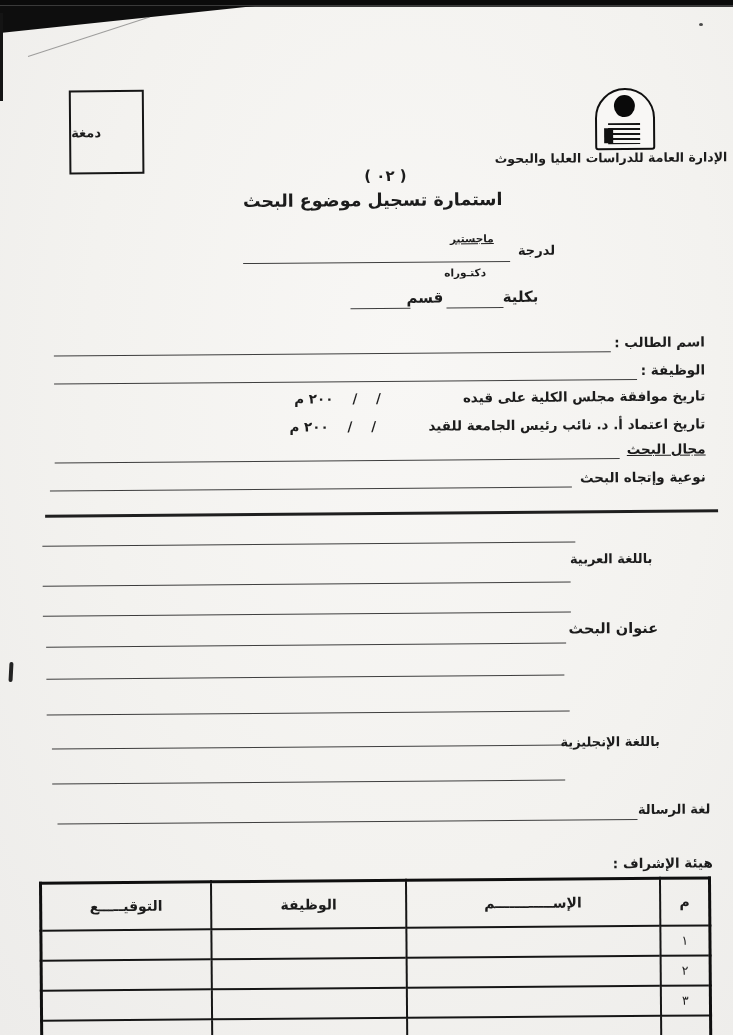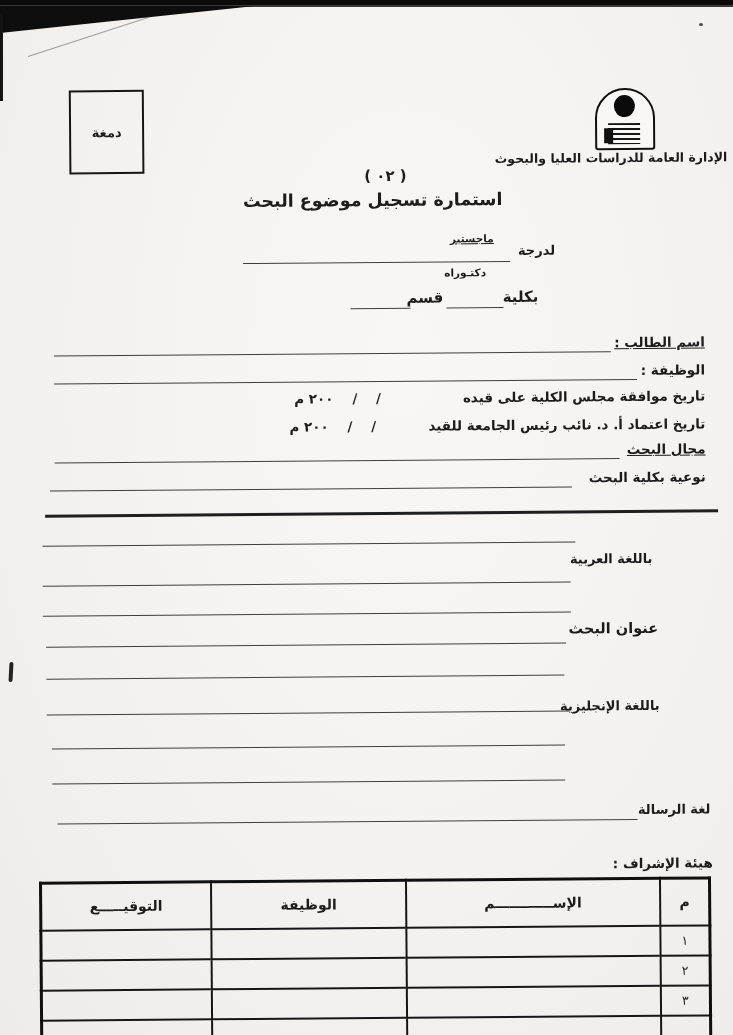--- a/index.html
+++ b/index.html
@@ -29,21 +29,21 @@
   .art-speck { position: absolute; left: 699px; top: 23px; width: 4px; height: 3px;
     background: #4a4a4a; border-radius: 50%; }
   
   .abs { position: absolute; }
   .lbl { position: absolute; font-weight: 700; font-size: 13.5px; white-space: nowrap; }
   .rule { position: absolute; height: 0; border-top: 1.6px solid #3d3d3d; }
   .thick { border-top-width: 3px; border-top-color: #1f1f1f; }
   .date-val { position: absolute; font-size: 13.5px; font-weight: 600; white-space: pre; }
   
   .stamp { left: 72px; top: 88px; width: 75px; height: 84px;
-    border: 2.5px solid #161616; display: flex; align-items: center; justify-content: center; }
+    border: 2.5px solid #161616; display: flex; align-items: center; justify-content: flex-end; }
   .stamp span { font-size: 13px; font-weight: 700; }
   
   .emblem { left: 598px; top: 90px; width: 60px; height: 62px; }
   .emblem .arch { position: absolute; inset: 0; border: 2.5px solid #101010;
     border-radius: 30px 30px 3px 3px; background: #f8f7f5; }
   .emblem .circle { position: absolute; top: 7px; left: 19px; width: 21px; height: 22px;
     background: #0a0a0a; border-radius: 50%; }
   .emblem .script { position: absolute; bottom: 6px; left: 13px; width: 32px; height: 21px;
     background: repeating-linear-gradient(to bottom, #151515 0 2px, transparent 2px 5px); }
   .emblem .blob { position: absolute; bottom: 7px; left: 9px; width: 9px; height: 15px; background: #111; }
@@ -92,52 +92,52 @@
   <div class="lbl" style="right:176px; top:244px; font-size:13px;">لدرجة</div>
   <div class="rule" style="left:245px; top:262px; width:267px;"></div>
   <div class="small-opt" style="left:452px; top:233px;text-decoration:underline;">ماجستير</div>
   <div class="small-opt" style="left:446px; top:267px;">دكتـوراه</div>
 
   <div class="lbl" style="right:193px; top:289px; font-size:15px;">بكلية</div>
   <div class="rule" style="left:448px; top:308px; width:57px;"></div>
   <div class="lbl" style="right:288px; top:289px; font-size:15px;">قسم</div>
   <div class="rule" style="left:352px; top:308px; width:60px;"></div>
 
-  <div class="lbl" style="right:27px; top:336px;text-decoration:underline;">اسم الطالب :</div>
+  <div class="lbl" style="right:27px; top:336px;">اسم الطالب :</div>
   <div class="rule" style="left:55px; top:353px; width:557px;"></div>
 
   <div class="lbl" style="right:27px; top:364px;">الوظيفة :</div>
   <div class="rule" style="left:55px; top:381px; width:583px;"></div>
 
   <div class="lbl" style="right:27px; top:390px;">تاريخ موافقة مجلس الكلية على قيده</div>
   <div class="date-val" style="left:295px; top:390px;">/    /    ٢٠٠ م</div>
 
   <div class="lbl" style="right:27px; top:418px;">تاريخ اعتماد أ. د. نائب رئيس الجامعة للقيد</div>
   <div class="date-val" style="left:290px; top:418px;">/    /    ٢٠٠ م</div>
 
   <div class="lbl" style="right:27px; top:443px;text-decoration:underline;">مجال البحث</div>
   <div class="rule" style="left:55px; top:460px; width:565px;"></div>
 
-  <div class="lbl" style="right:27px; top:471px;">نوعية بكلية البحث</div>
+  <div class="lbl" style="right:27px; top:471px;">نوعية وإتجاه البحث</div>
   <div class="rule" style="left:50px; top:488px; width:522px;"></div>
 
   <div class="rule thick" style="left:45px; top:512px; width:673px;"></div>
 
   <div class="rule" style="left:42px; top:543px; width:533px;"></div>
   <div class="rule" style="left:42px; top:583px; width:528px;"></div>
   <div class="rule" style="left:42px; top:613px; width:528px;"></div>
   <div class="rule" style="left:45px; top:644px; width:520px;"></div>
   <div class="rule" style="left:45px; top:676px; width:518px;"></div>
   <div class="rule" style="left:45px; top:712px; width:523px;"></div>
   <div class="rule" style="left:50px; top:746px; width:513px;"></div>
   <div class="rule" style="left:50px; top:781px; width:513px;"></div>
 
   <div class="lbl" style="right:81px; top:553px; font-weight:600; font-size:13px;">باللغة العربية</div>
   <div class="lbl" style="right:76px; top:622px; font-size:14.5px;">عنوان البحث</div>
-  <div class="lbl" style="right:75px; top:700px; font-weight:600; font-size:13px;">باللغة الإنجليزية</div>
+  <div class="lbl" style="right:75px; top:736px; font-weight:600; font-size:13px;">باللغة الإنجليزية</div>
 
   <div class="lbl" style="right:25px; top:804px; font-size:13px;">لغة الرسالة</div>
   <div class="rule" style="left:55px; top:821px; width:580px;"></div>
 
   <div class="lbl" style="right:23px; top:857px;text-align:center;">هيئة الإشراف :</div>
 
   <table class="sv-table" dir="rtl">
     <colgroup>
       <col class="col-num">
         <col class="col-name">

